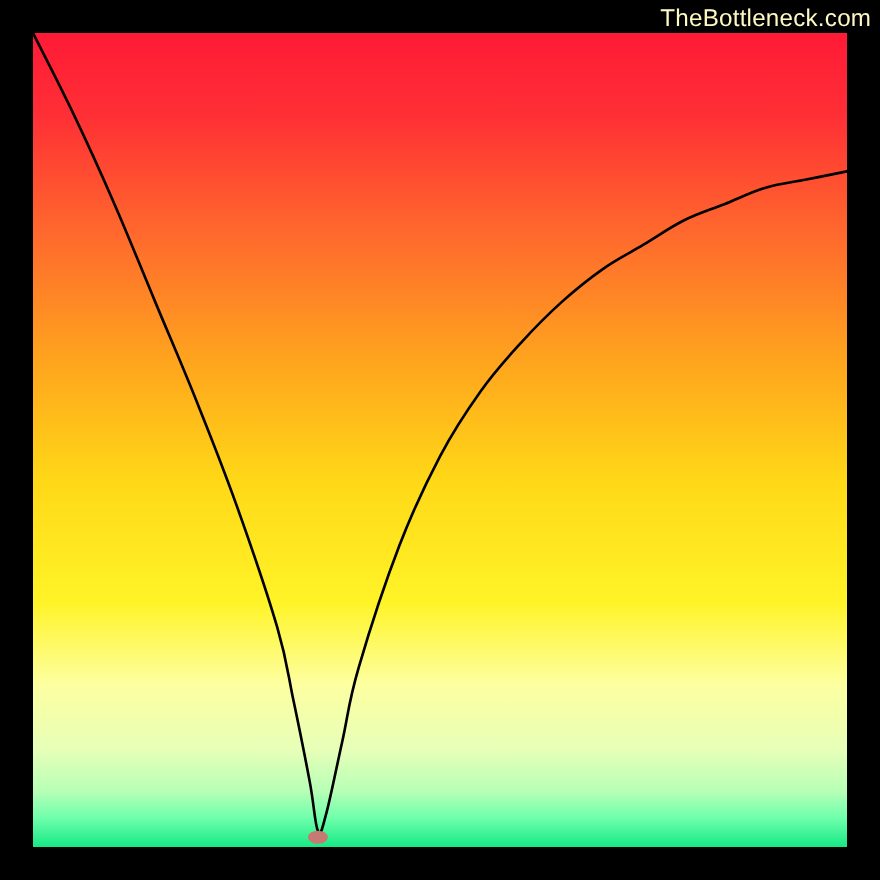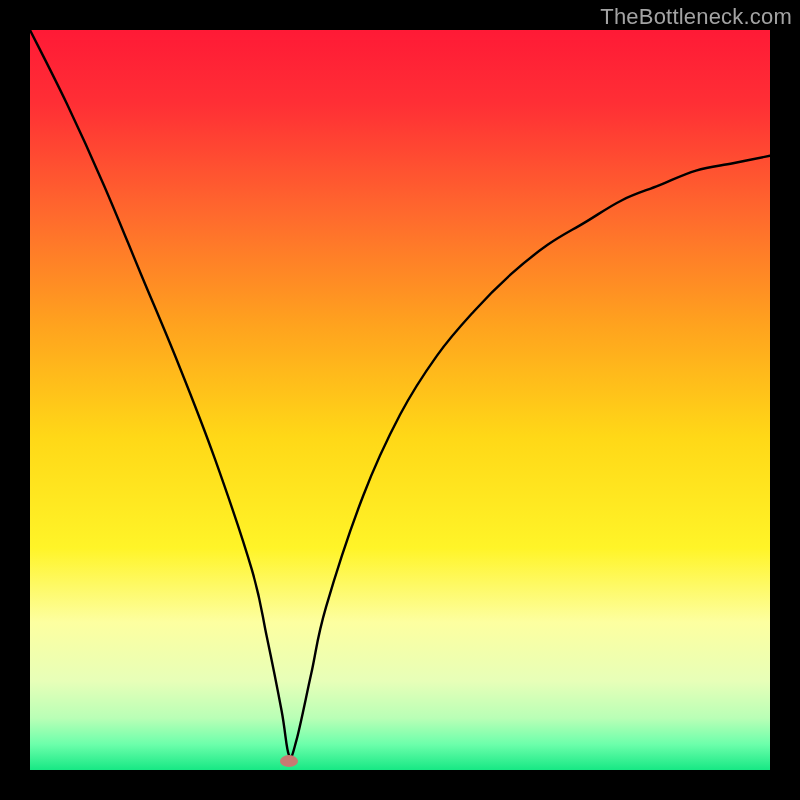--- a/index.html
+++ b/index.html
@@ -23,21 +23,21 @@
     position: absolute;
     left: 0;
     top: 0;
     width: 740px;
     height: 740px;
   }
   .watermark {
     position: absolute;
     top: 4px;
     right: 8px;
-    color: #a3a3a3;
+    color: #fef9c3;
     font-size: 22px;
     font-weight: 500;
     letter-spacing: 0.2px;
     z-index: 5;
   }
   svg { display:block; }
 </style>
 </head>
 <body>
 

